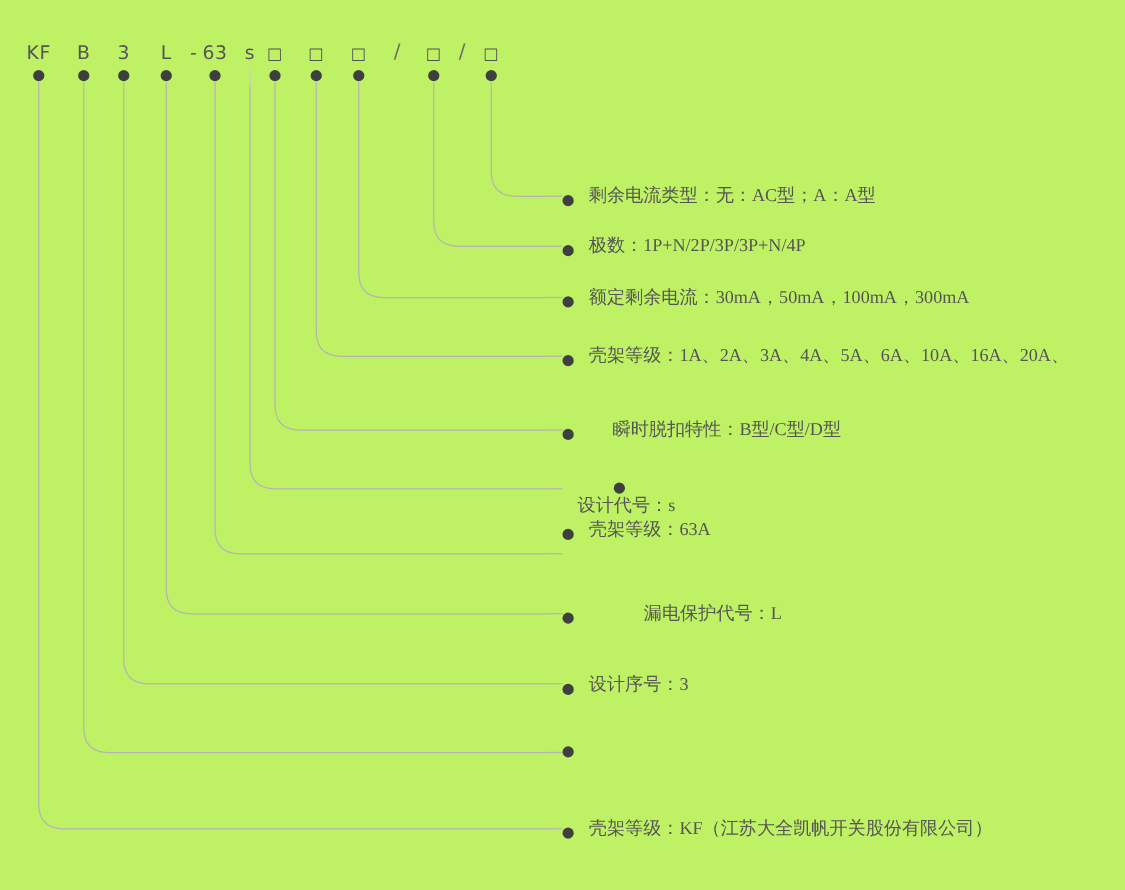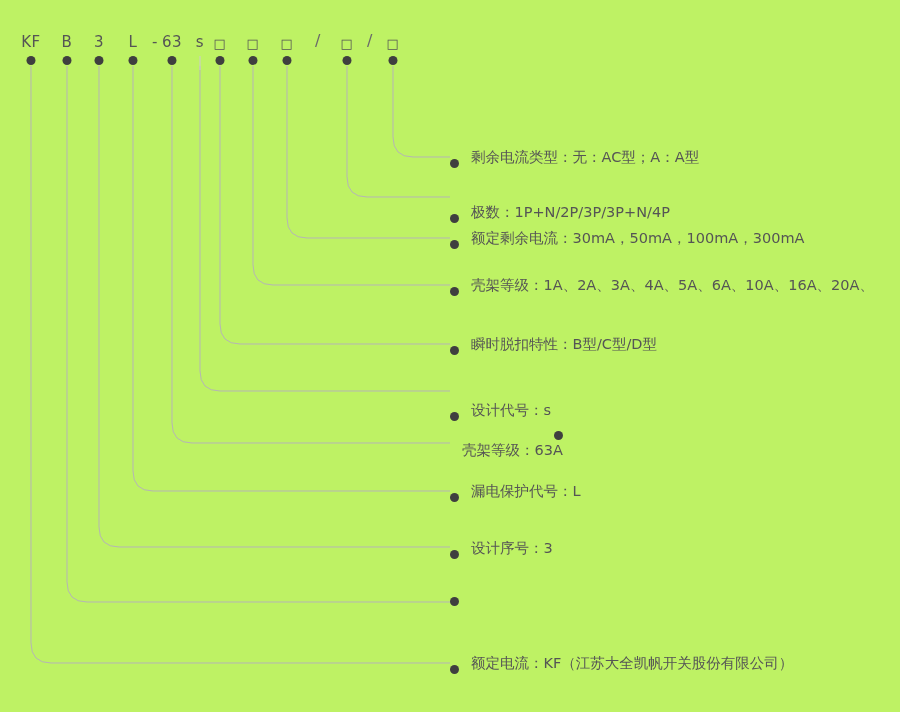--- a/index.html
+++ b/index.html
@@ -59,22 +59,23 @@
     border-radius: 50%;
     background: #3f3f3f;
     transform: translateX(-50%);
     top: 56px;
   }
   
   .label-row {
     position: absolute;
     left: 450px;
     display: flex;
-    align-items: flex-end;
+    align-items: center;
     white-space: nowrap;
+    font-family: Liberation Serif, serif;
   }
   .label-bullet {
     width: 9px;
     height: 9px;
     border-radius: 50%;
     background: #3f3f3f;
     flex: 0 0 auto;
     margin-top: 5px;
   }
   .label-text {
@@ -144,54 +145,54 @@
       <span class="code-token slash" style="left: 370px;">/</span>
       <span class="code-token sq" style="left: 393px;">□</span>
       <span class="node-dot" style="left: 393px;"></span>
     </div>
 
   <div id="labels-container">
       <div class="label-row" style="top: 147px;">
         <span class="label-bullet"></span>
         <div class="label-text"><span>剩余电流类型：无：AC型；A：A型</span></div>
       </div>
-      <div class="label-row" style="top: 202px;">
+      <div class="label-row" style="top: 187px;">
         <span class="label-bullet"></span>
         <div class="label-text"><span>极数：1P+N/2P/3P/3P+N/4P</span></div>
       </div>
       <div class="label-row" style="top: 228px;">
         <span class="label-bullet"></span>
         <div class="label-text"><span>额定剩余电流：30mA，50mA，100mA，300mA</span></div>
       </div>
       <div class="label-row" style="top: 275px;">
         <span class="label-bullet"></span>
         <div class="label-text"><span>壳架等级：1A、2A、3A、4A、5A、6A、10A、16A、20A、</span></div>
       </div>
-      <div class="label-row" style="top: 334px;">
+      <div class="label-row" style="top: 334px; gap: 19px;">
         <span class="label-bullet"></span>
         <div class="label-text"><span>瞬时脱扣特性：B型/C型/D型</span></div>
       </div>
-      <div class="label-row" style="top: 400px;">
+      <div class="label-row" style="top: 381px; flex-direction: column;">
         <span class="label-bullet"></span>
         <div class="label-text"><span>设计代号：s</span></div>
       </div>
-      <div class="label-row" style="top: 426px; flex-direction: column;">
+      <div class="label-row" style="top: 414px;">
         <span class="label-bullet"></span>
         <div class="label-text"><span>壳架等级：63A</span></div>
       </div>
-      <div class="label-row" style="top: 481px;">
+      <div class="label-row" style="top: 481px; gap: 44px;">
         <span class="label-bullet"></span>
         <div class="label-text"><span>漏电保护代号：L</span></div>
       </div>
       <div class="label-row" style="top: 538px;">
         <span class="label-bullet"></span>
         <div class="label-text"><span>设计序号：3</span></div>
       </div>
       <div class="label-row" style="top: 592px;">
         <span class="label-bullet"></span>
       </div>
       <div class="label-row" style="top: 653px;">
         <span class="label-bullet"></span>
-        <div class="label-text"><span>额定电流：KF（江苏大全凯帆开关股份有限公司）</span></div>
+        <div class="label-text"><span>壳架等级：KF（江苏大全凯帆开关股份有限公司）</span></div>
       </div>
     </div>
 
 </div>
 
 </body></html>

